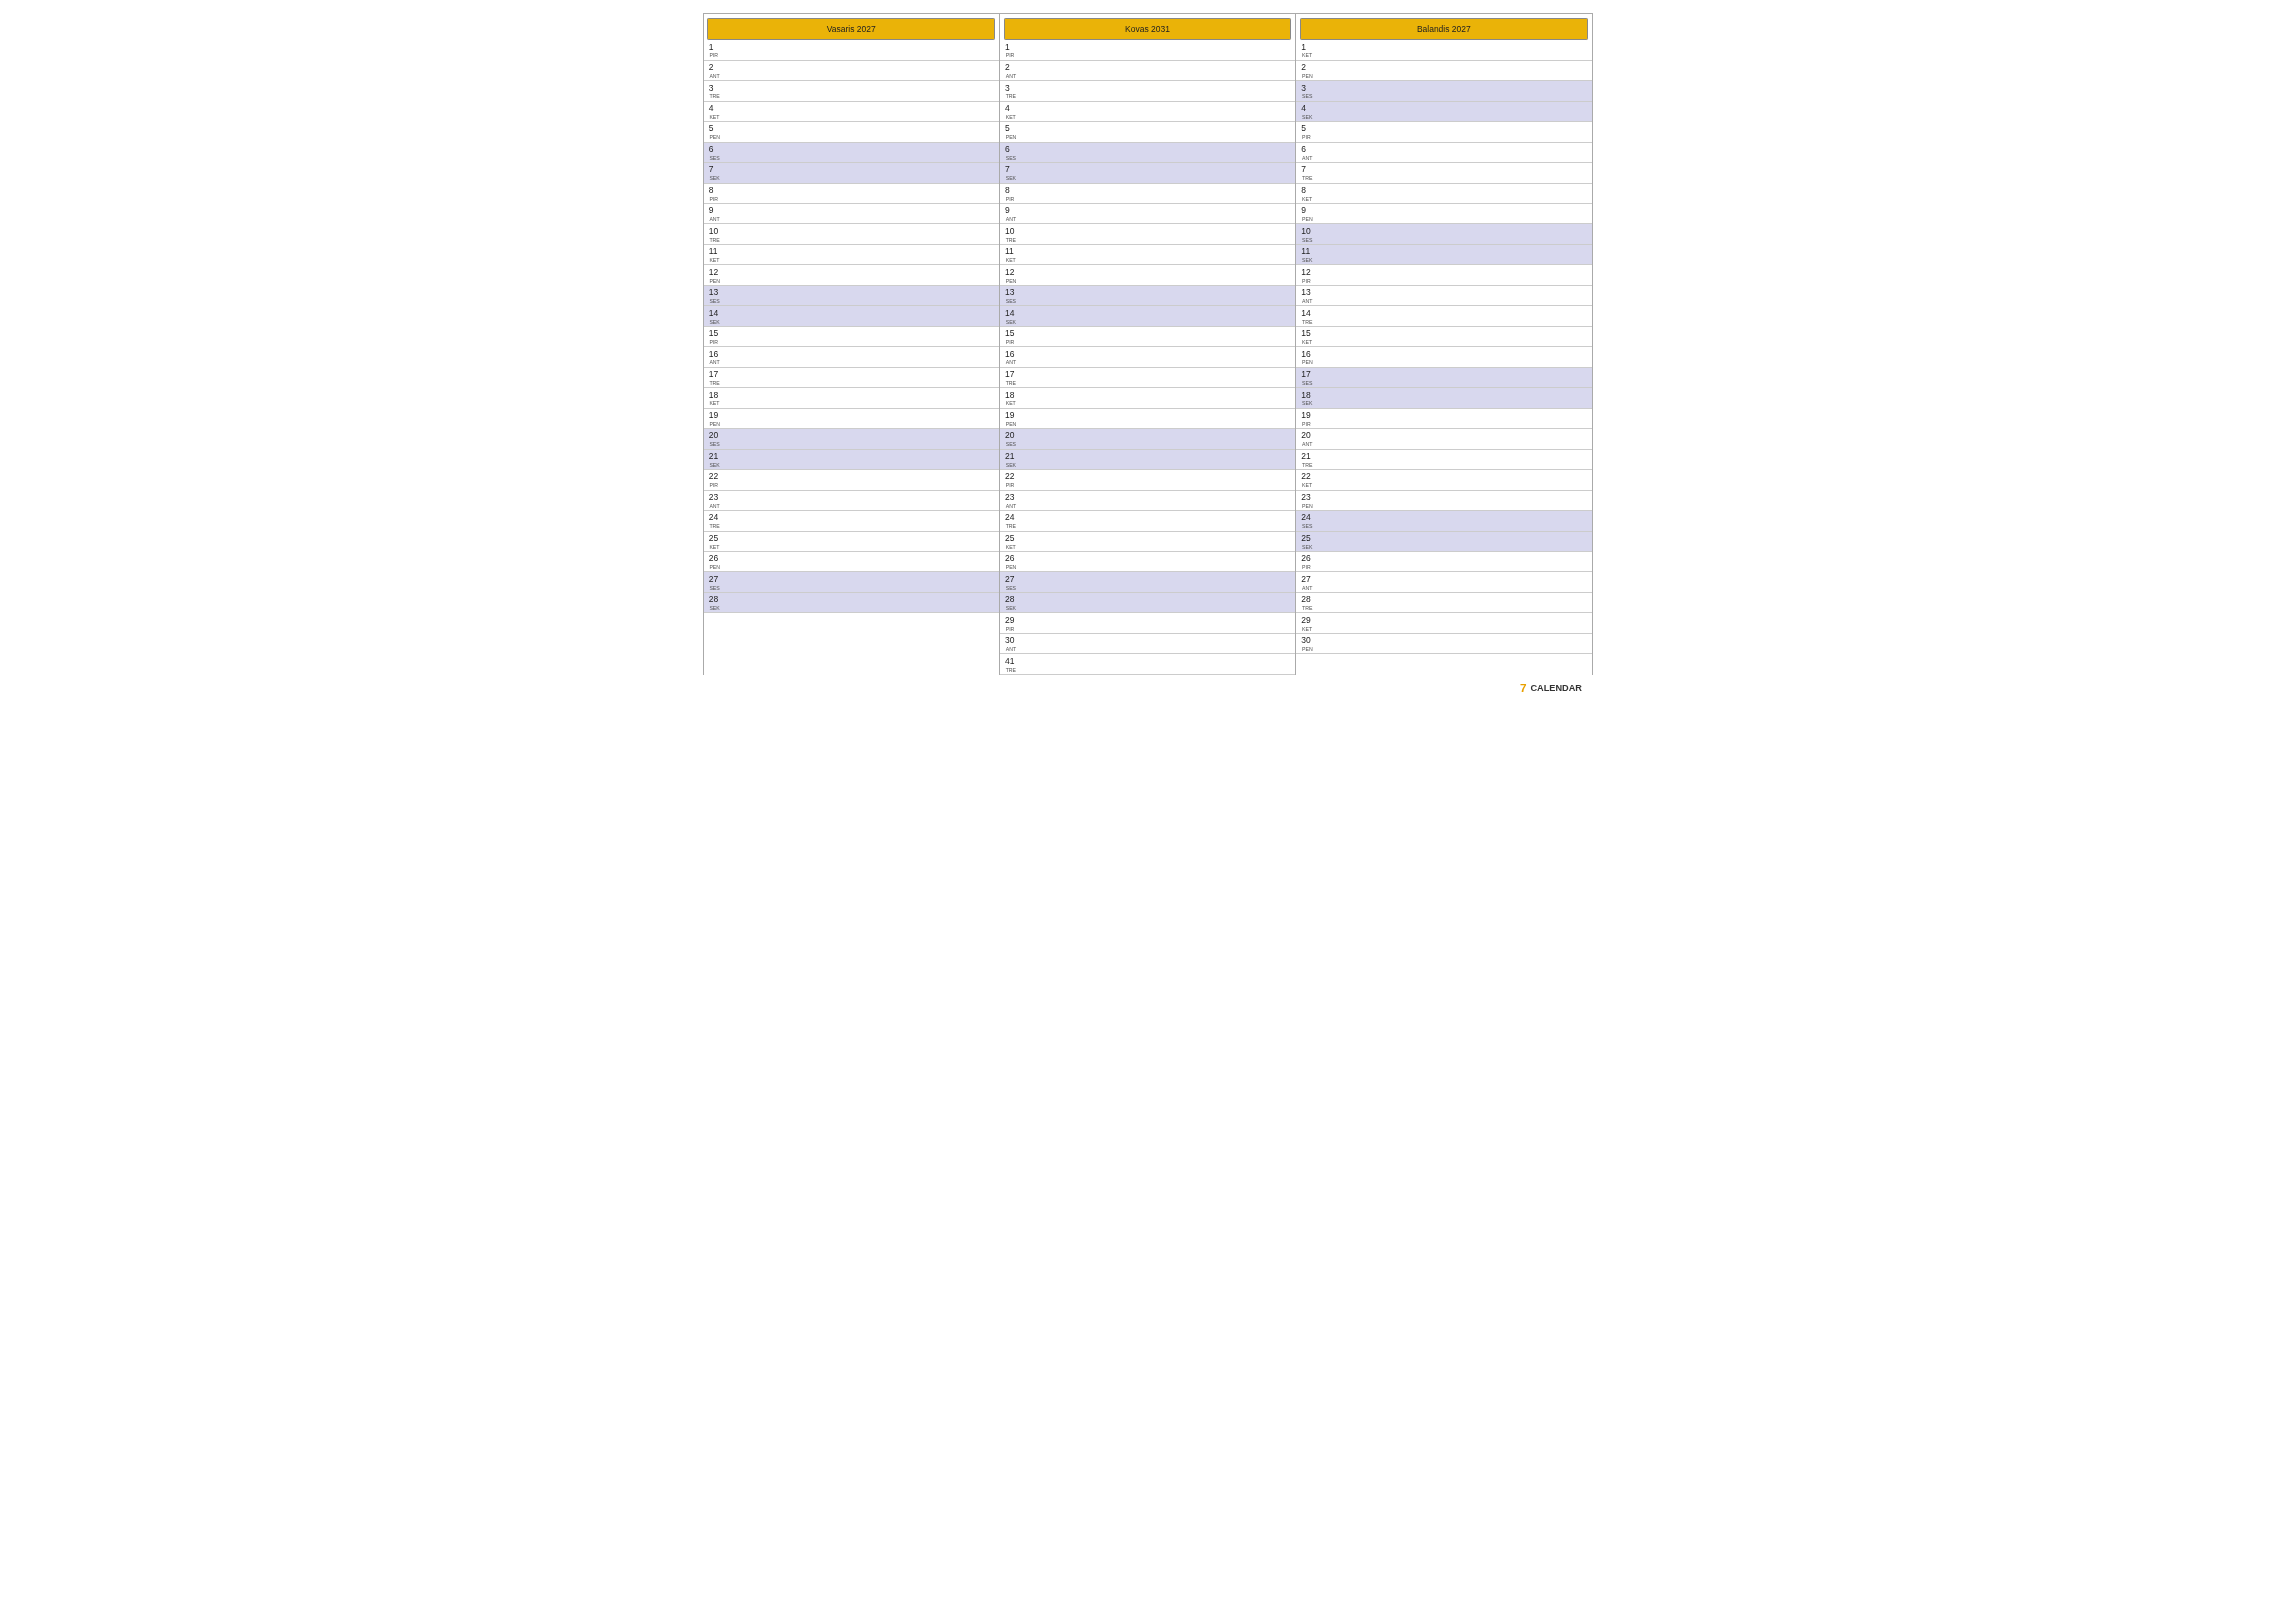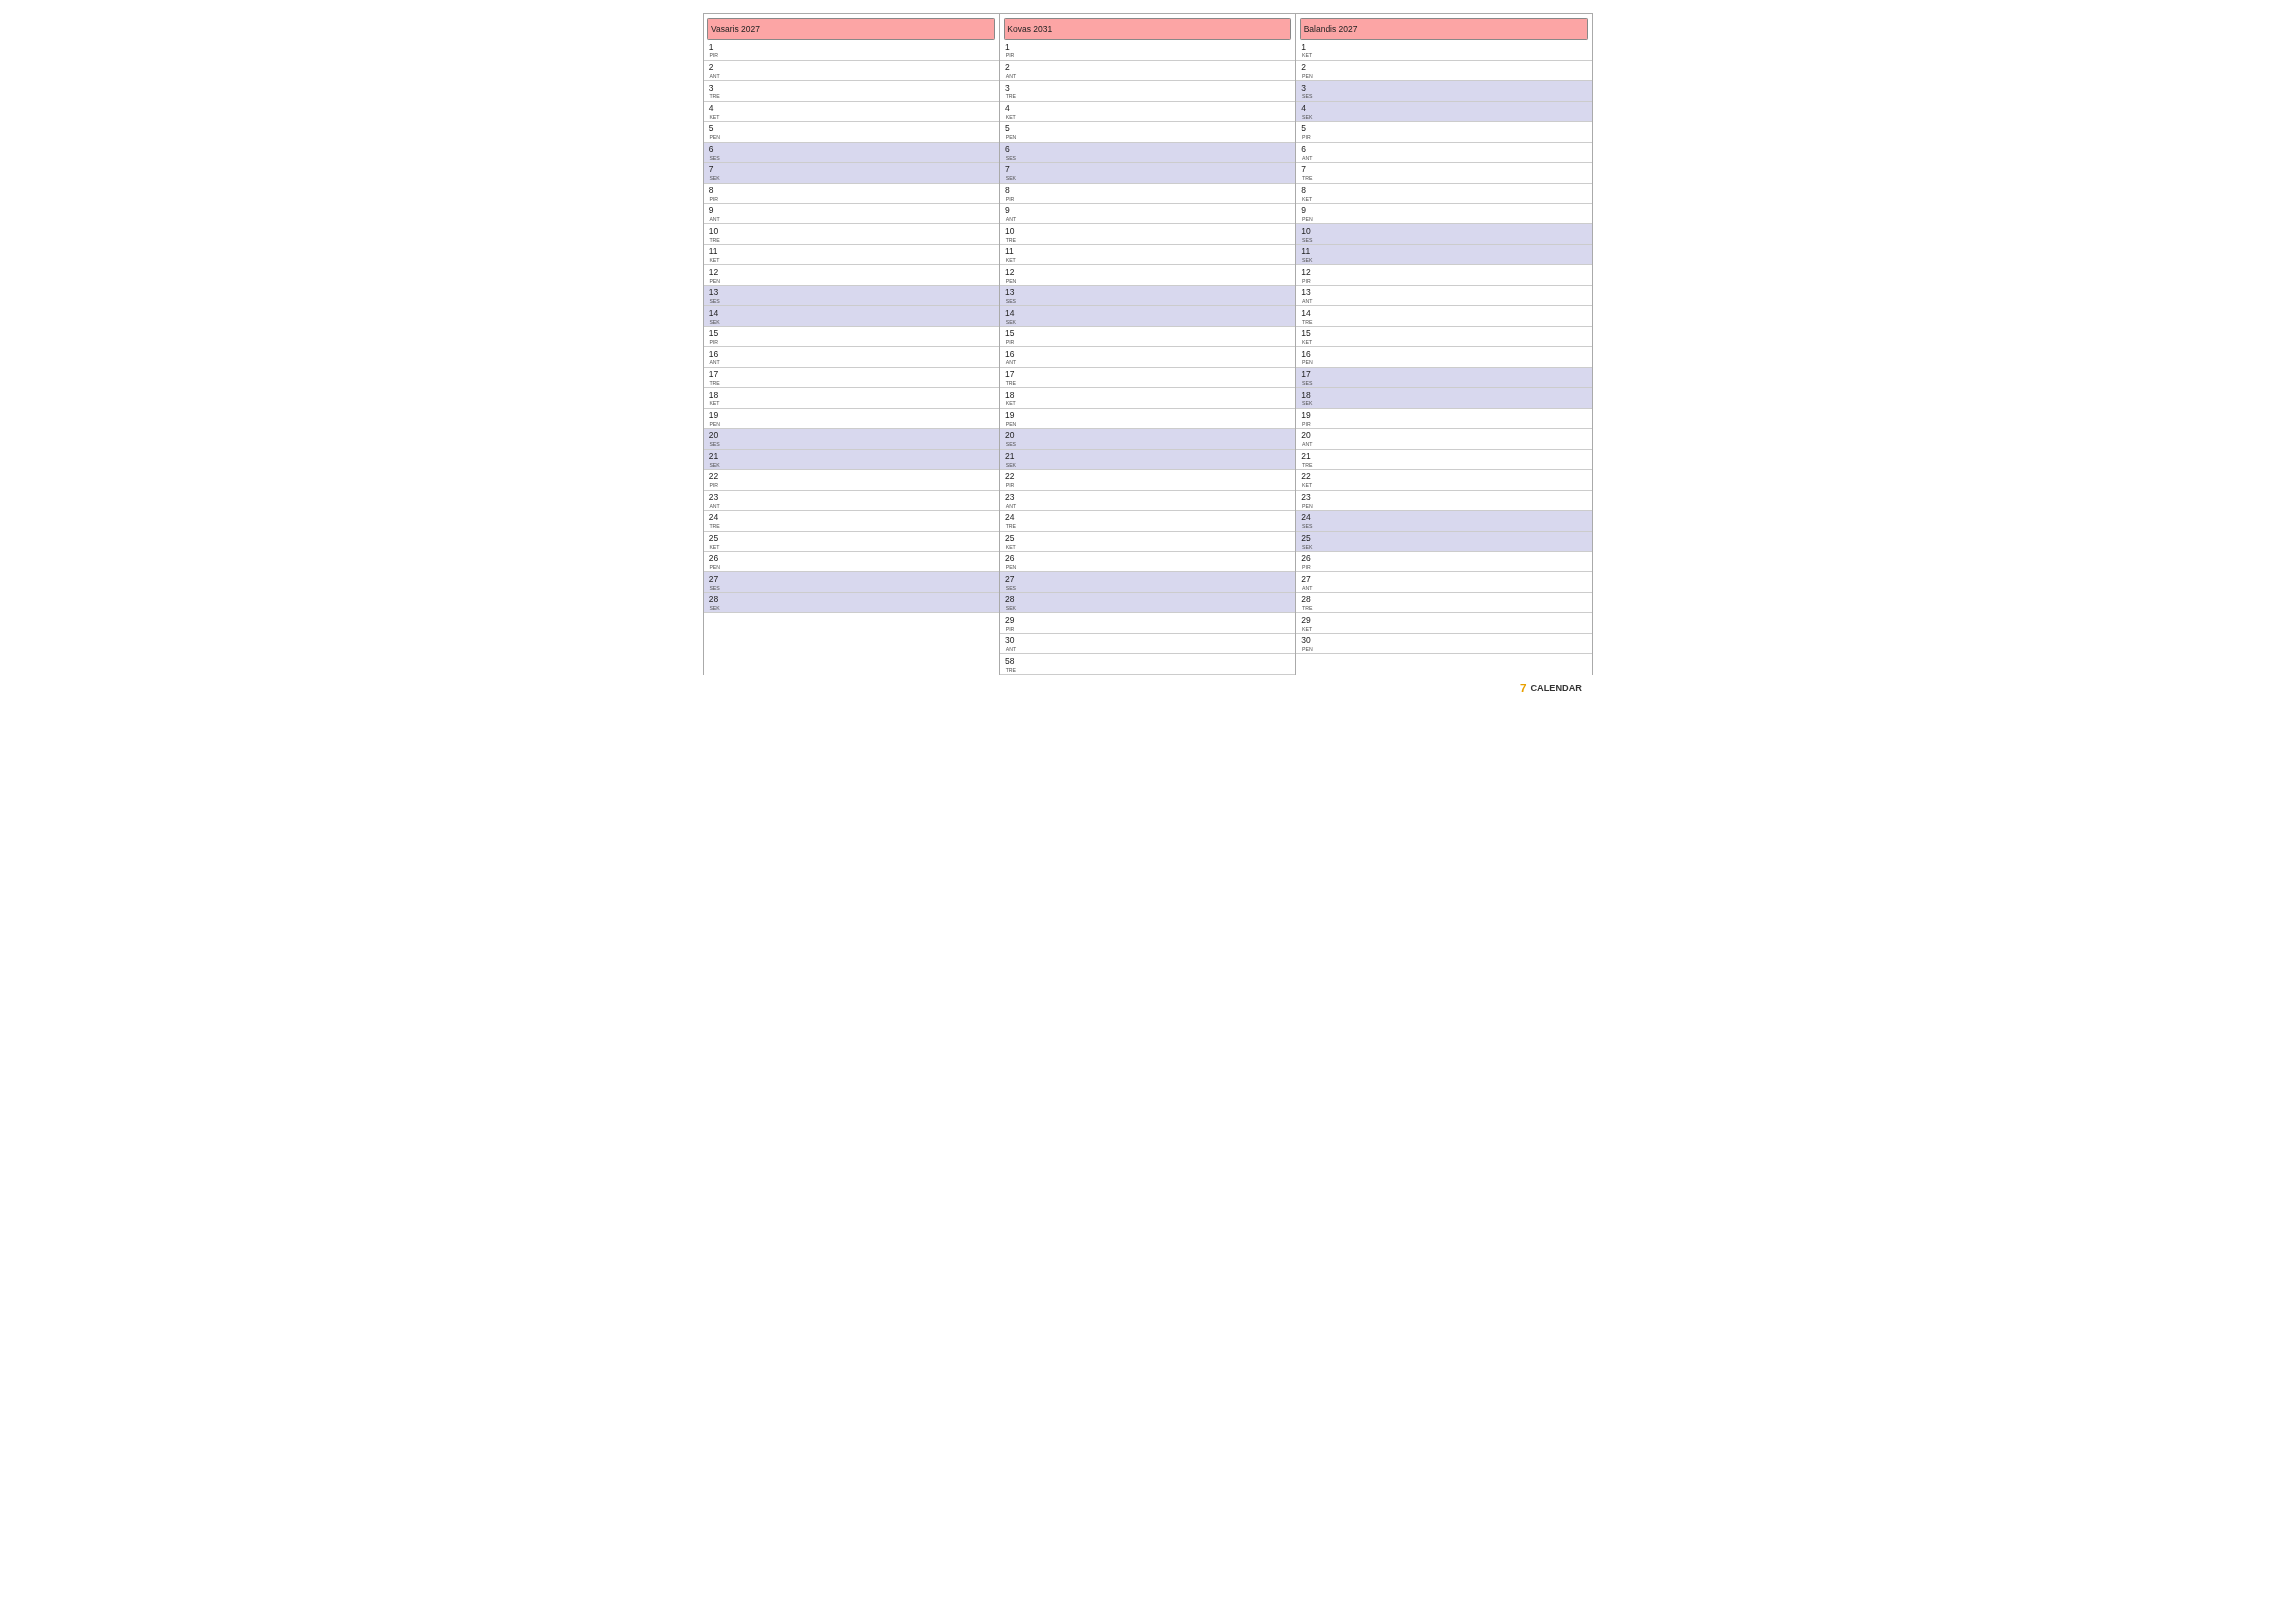--- a/index.html
+++ b/index.html
@@ -19,23 +19,23 @@
       display: grid;
       grid-template-columns: 1fr 1fr 1fr;
       border: 0.7px solid #aaa;
       border-right: none;
       border-bottom: none;
     }
     .month-col {
       border-right: 0.7px solid #aaa;
     }
     .month-header {
-      background: #fca5a5;
+      background: #eab308;
       border: 0.7px solid #888;
-      text-align: left;
+      text-align: center;
       padding: 5.2px 2.6px;
       font-size: 8.5px;
       font-weight: normal;
       color: #222;
       margin: 3.9px 3.9px 0 3.9px;
       border-radius: 1.3px;
     }
     .day-row {
       display: flex;
       align-items: flex-start;
@@ -433,21 +433,21 @@
           </div>
         </div>
         <div class="day-row">
           <div class="day-info">
             <span class="day-number">30</span>
             <span class="day-name">ANT</span>
           </div>
         </div>
         <div class="day-row">
           <div class="day-info">
-            <span class="day-number">58</span>
+            <span class="day-number">41</span>
             <span class="day-name">TRE</span>
           </div>
         </div>
       </div>
       <div class="month-col">
         <div class="month-header">Balandis 2027</div>
         <div class="day-row">
           <div class="day-info">
             <span class="day-number">1</span>
             <span class="day-name">KET</span>

